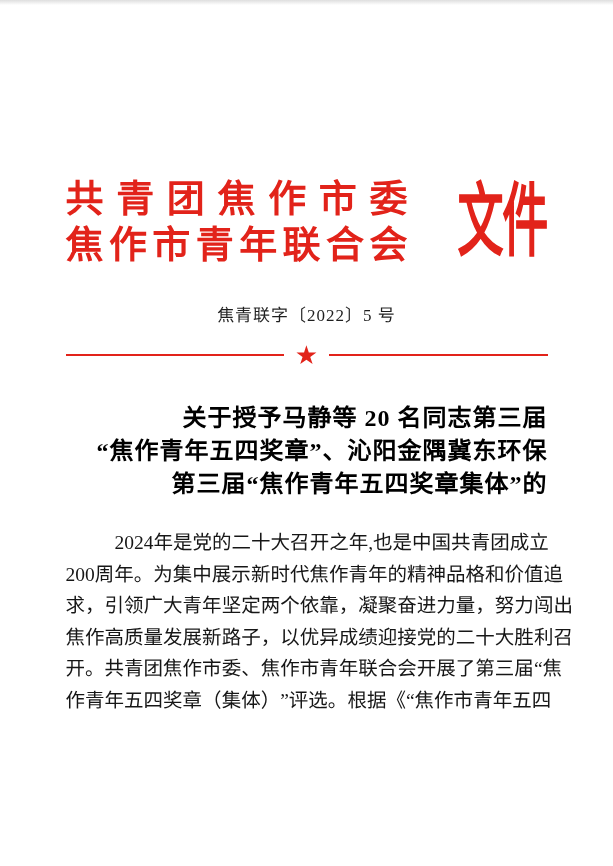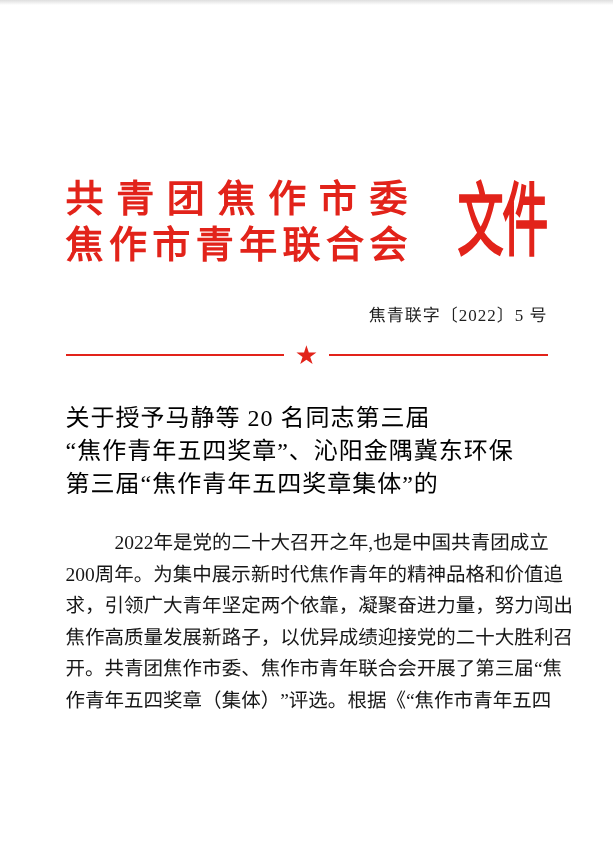--- a/index.html
+++ b/index.html
@@ -59,21 +59,21 @@
   
   [data-justify] {
     display: flex;
     justify-content: space-between;
     align-items: baseline;
   }
 
   
   .doc-number {
     margin-top: 36px;
-    text-align: right;
+    text-align: center;
     font-size: 17px;
     line-height: 24px;
     color: #1f1f1f;
     letter-spacing: 1px;
   }
 
   
   .divider {
     margin-top: 14px;
     display: flex;
@@ -92,23 +92,23 @@
     margin: 0 11px;
     font-family: "DejaVu Sans", sans-serif;
   }
 
   
   .doc-title {
     margin-top: 34px;
   }
   .title-line {
     font-size: 24px;
-    font-weight: normal;
+    font-weight: bold;
     line-height: 33px;
-    text-align: left;
+    text-align: right;
     color: #000000;
     letter-spacing: 1px;
   }
 
   
   .doc-body {
     margin-top: 26px;
   }
   .body-line {
     font-size: 19.5px;
@@ -157,21 +157,21 @@
     </div>
 
     <div class="doc-title">
       <div class="title-line">关于授予马静等 20 名同志第三届</div>
       <div class="title-line">“焦作青年五四奖章”、沁阳金隅冀东环保</div>
       <div class="title-line">第三届“焦作青年五四奖章集体”的</div>
     </div>
 
     <div class="doc-body">
       <div class="body-line indent" data-justify="chars">
-          <span>2022</span>
+          <span>2024</span>
           <span>年</span>
           <span>是</span>
           <span>党</span>
           <span>的</span>
           <span>二</span>
           <span>十</span>
           <span>大</span>
           <span>召</span>
           <span>开</span>
           <span>之</span>

